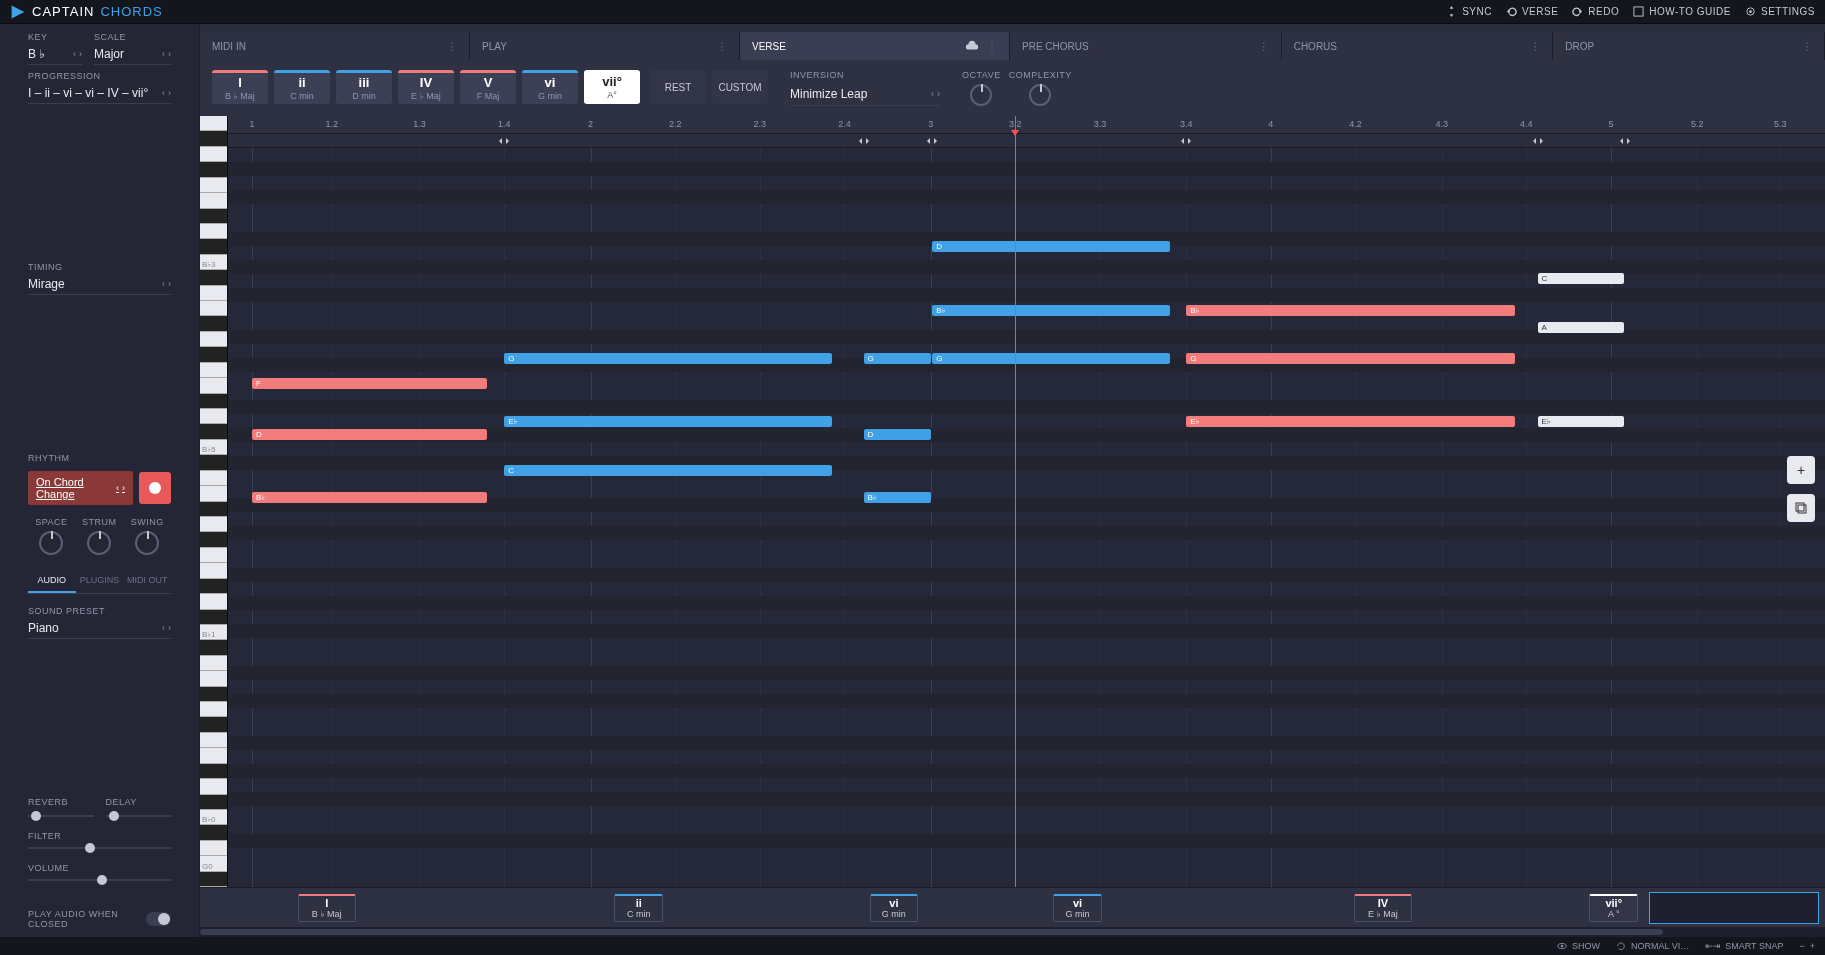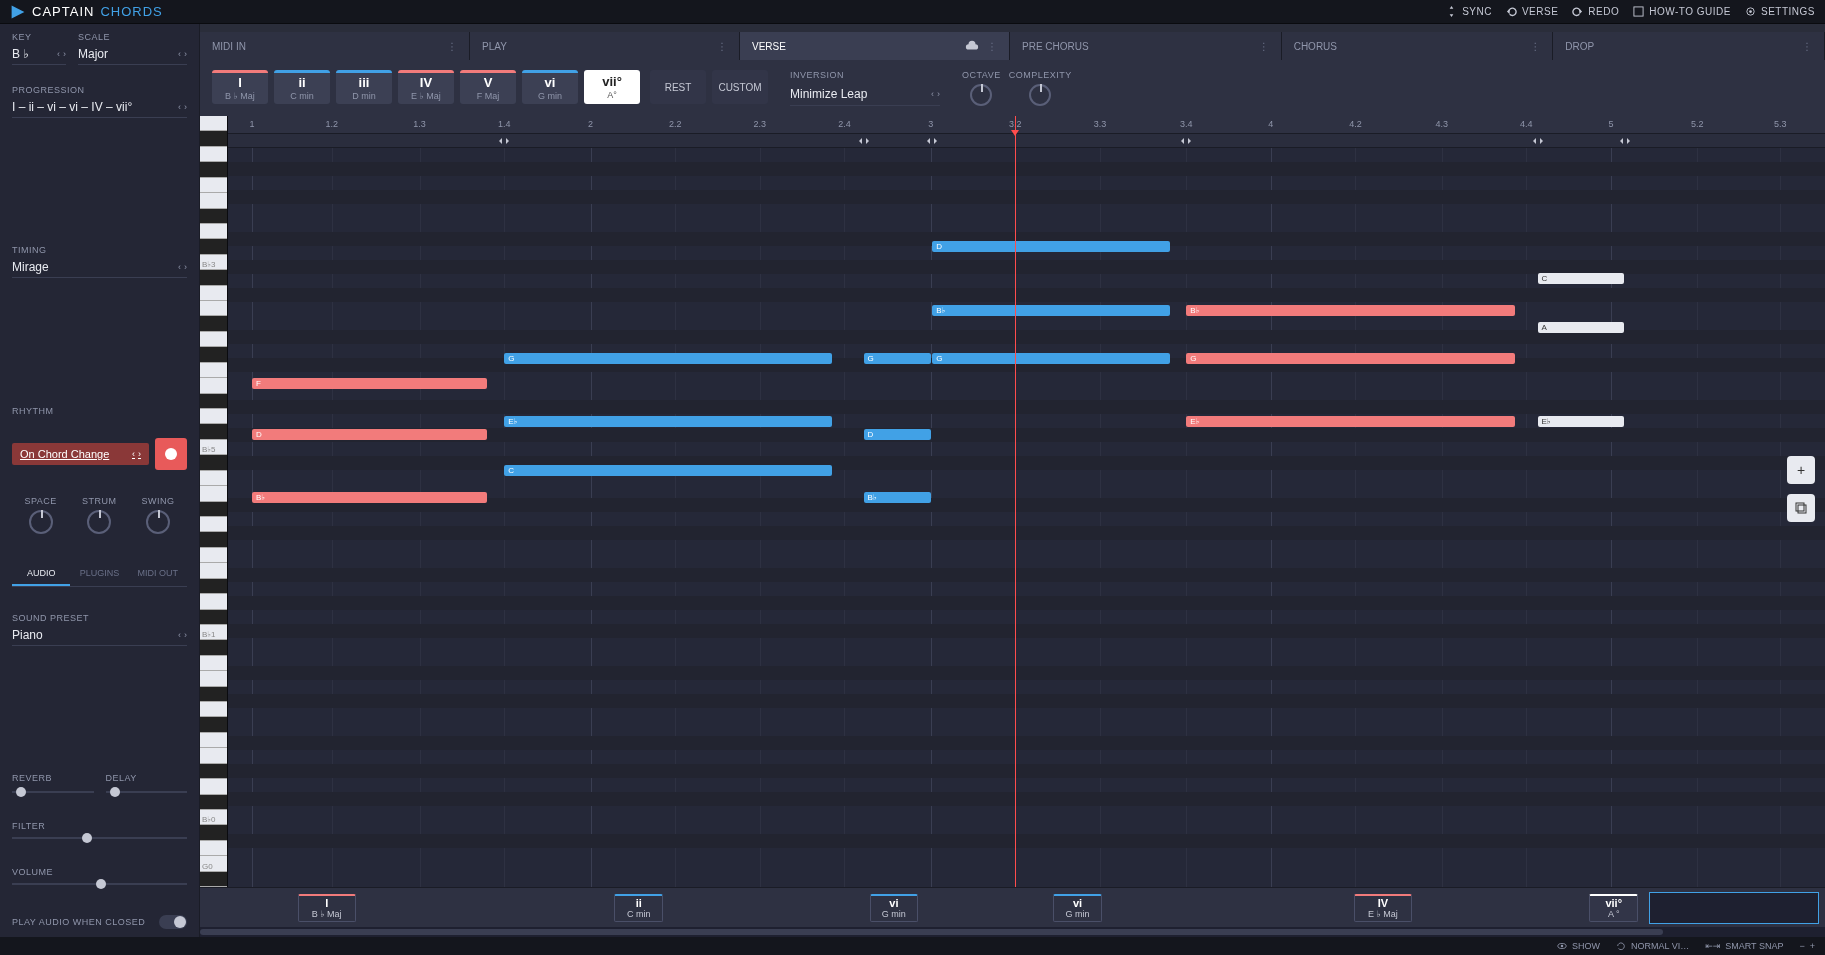--- a/index.html
+++ b/index.html
@@ -13,21 +13,21 @@
 .logo .chords { color: #41a1e6; }
 .logo-icon { width: 16px; height: 16px; }
 .topbar-right { margin-left: auto; display: flex; gap: 14px; }
 .topbar-btn { display: flex; align-items: center; gap: 5px; color: #c5c8d4; font-size: 10px; letter-spacing: 0.5px; cursor: pointer; }
 .topbar-btn svg { width: 11px; height: 11px; }
 
 
 .main { flex: 1; display: flex; min-height: 0; }
 
 
-.sidebar { width: 200px; background: #242635; display: flex; flex-direction: column; padding: 8px 12px; gap: 20px; border-right: 1px solid #1a1c26; }
+.sidebar { width: 200px; background: #242635; display: flex; flex-direction: column; padding: 8px 28px; gap: 6px; border-right: 1px solid #1a1c26; }
 .sb-row { display: flex; gap: 12px; }
 .sb-cell { flex: 1; display: flex; flex-direction: column; gap: 2px; }
 .sb-label { font-size: 9px; color: #9096ab; letter-spacing: 0.5px; }
 .sb-value { display: flex; align-items: center; justify-content: space-between; font-size: 12px; color: #e8eaf0; padding: 3px 0; border-bottom: 1px solid #3a3e52; }
 .sb-arrows { display: flex; gap: 3px; font-size: 9px; color: #9096ab; }
 .sb-arrows span { cursor: pointer; }
 .rhythm-row { display: flex; align-items: center; gap: 6px; margin-top: 2px; }
 .rhythm-val { flex: 1; background: #8a3838; color: #fff; padding: 5px 8px; border-radius: 2px; display: flex; justify-content: space-between; align-items: center; font-size: 11px; text-decoration: underline; }
 .rec-btn { width: 32px; height: 32px; background: #e85a5a; border-radius: 3px; display: flex; align-items: center; justify-content: center; }
 .rec-dot { width: 12px; height: 12px; background: #fff; border-radius: 50%; }
@@ -37,21 +37,21 @@
 .knob-circle::after { content: ''; position: absolute; left: 50%; top: -2px; width: 2px; height: 8px; background: #c5c8d4; transform-origin: 50% 14px; }
 .tabs { display: flex; margin-top: 8px; border-bottom: 1px solid #3a3e52; }
 .tab { flex: 1; text-align: center; padding: 6px 0; font-size: 9px; color: #6a7088; cursor: pointer; }
 .tab.active { color: #e8eaf0; border-bottom: 2px solid #41a1e6; }
 .slider-row { margin-top: 8px; }
 .slider { height: 2px; background: #3a3e52; position: relative; margin-top: 6px; }
 .slider::after { content: ''; position: absolute; top: -4px; width: 10px; height: 10px; background: #c5c8d4; border-radius: 50%; }
 .slider.s10::after { left: 5%; }
 .slider.s40::after { left: 40%; }
 .slider.s50::after { left: 48%; }
-.toggle-row { display: flex; align-items: center; justify-content: space-between; margin-top: 10px; }
+.toggle-row { display: flex; align-items: center; justify-content: space-between; margin-top: 22px; }
 .toggle { width: 28px; height: 14px; background: #3a3e52; border-radius: 7px; position: relative; }
 .toggle::after { content: ''; position: absolute; right: 1px; top: 1px; width: 12px; height: 12px; background: #c5c8d4; border-radius: 50%; }
 
 
 .center { flex: 1; display: flex; flex-direction: column; min-width: 0; margin-top: 8px; }
 .section-tabs { display: flex; height: 28px; background: #2e3142; }
 .section-tab { display: flex; align-items: center; justify-content: space-between; padding: 0 12px; font-size: 10px; color: #9096ab; border-right: 1px solid #1a1c26; cursor: pointer; }
 .section-tab.st-midiin { width: 270px; }
 .section-tab.st-play { width: 270px; }
 .section-tab.st-verse { width: 270px; background: #3a3e52; color: #fff; }

